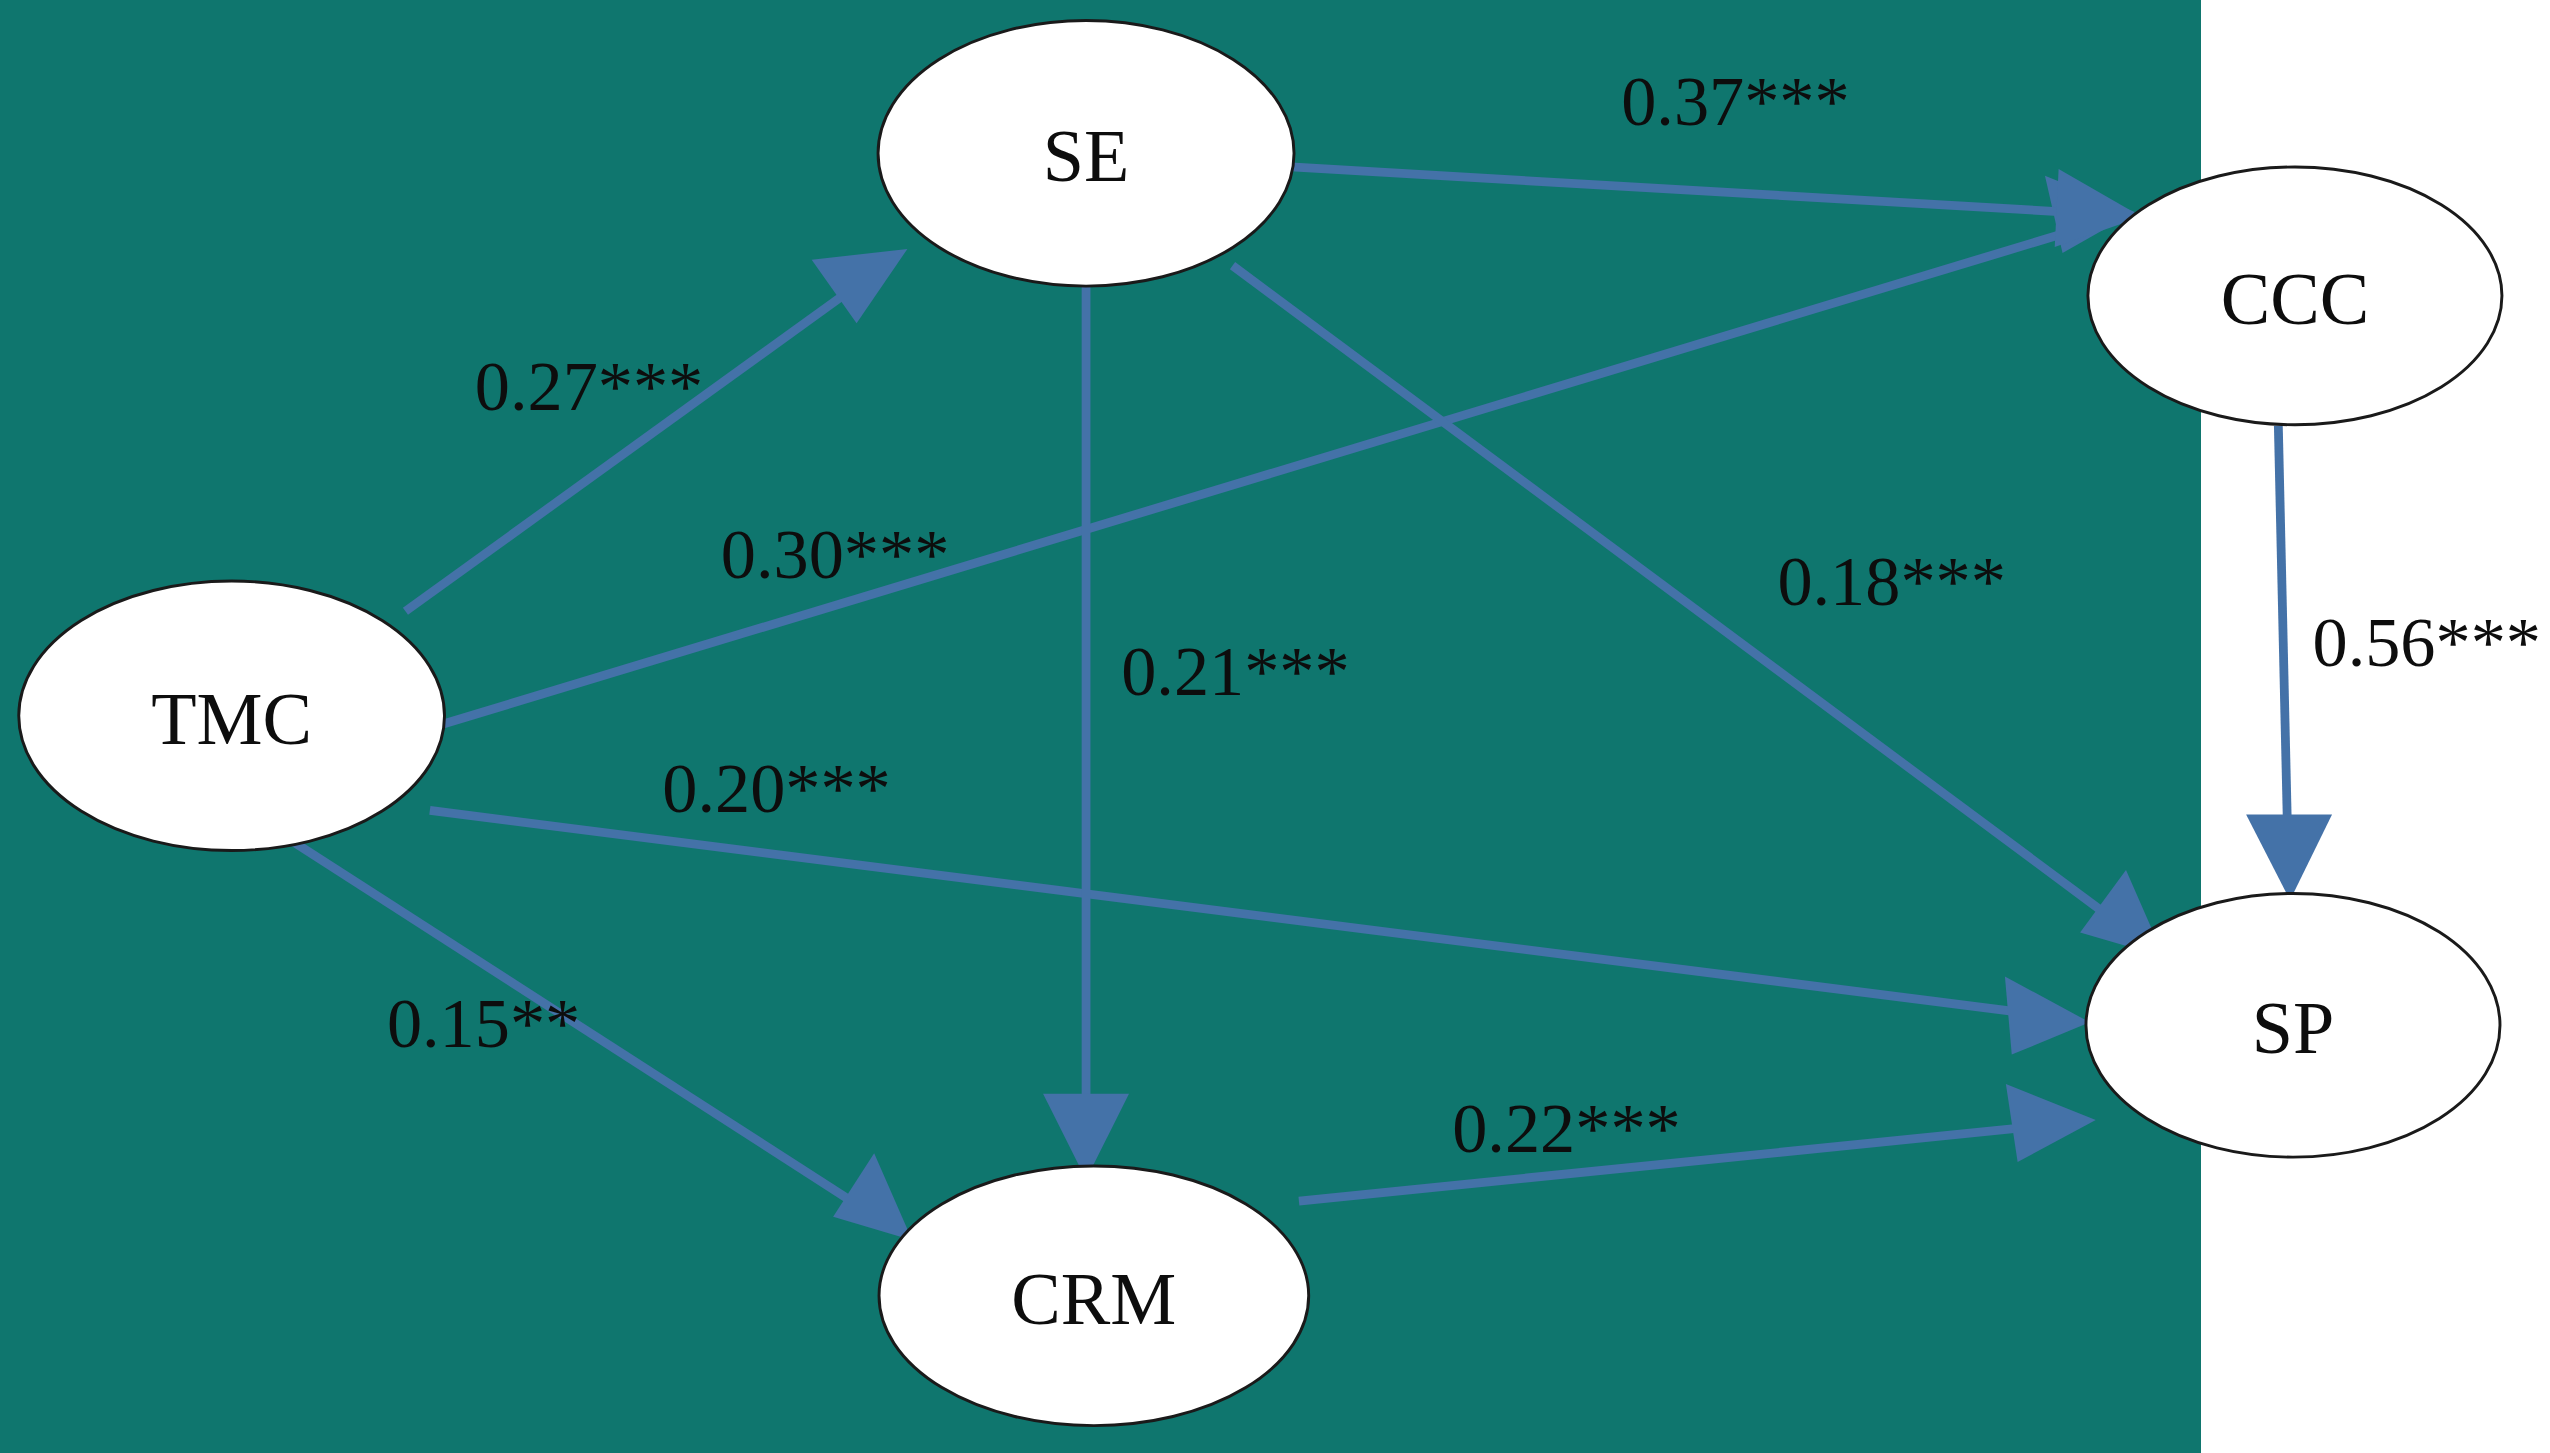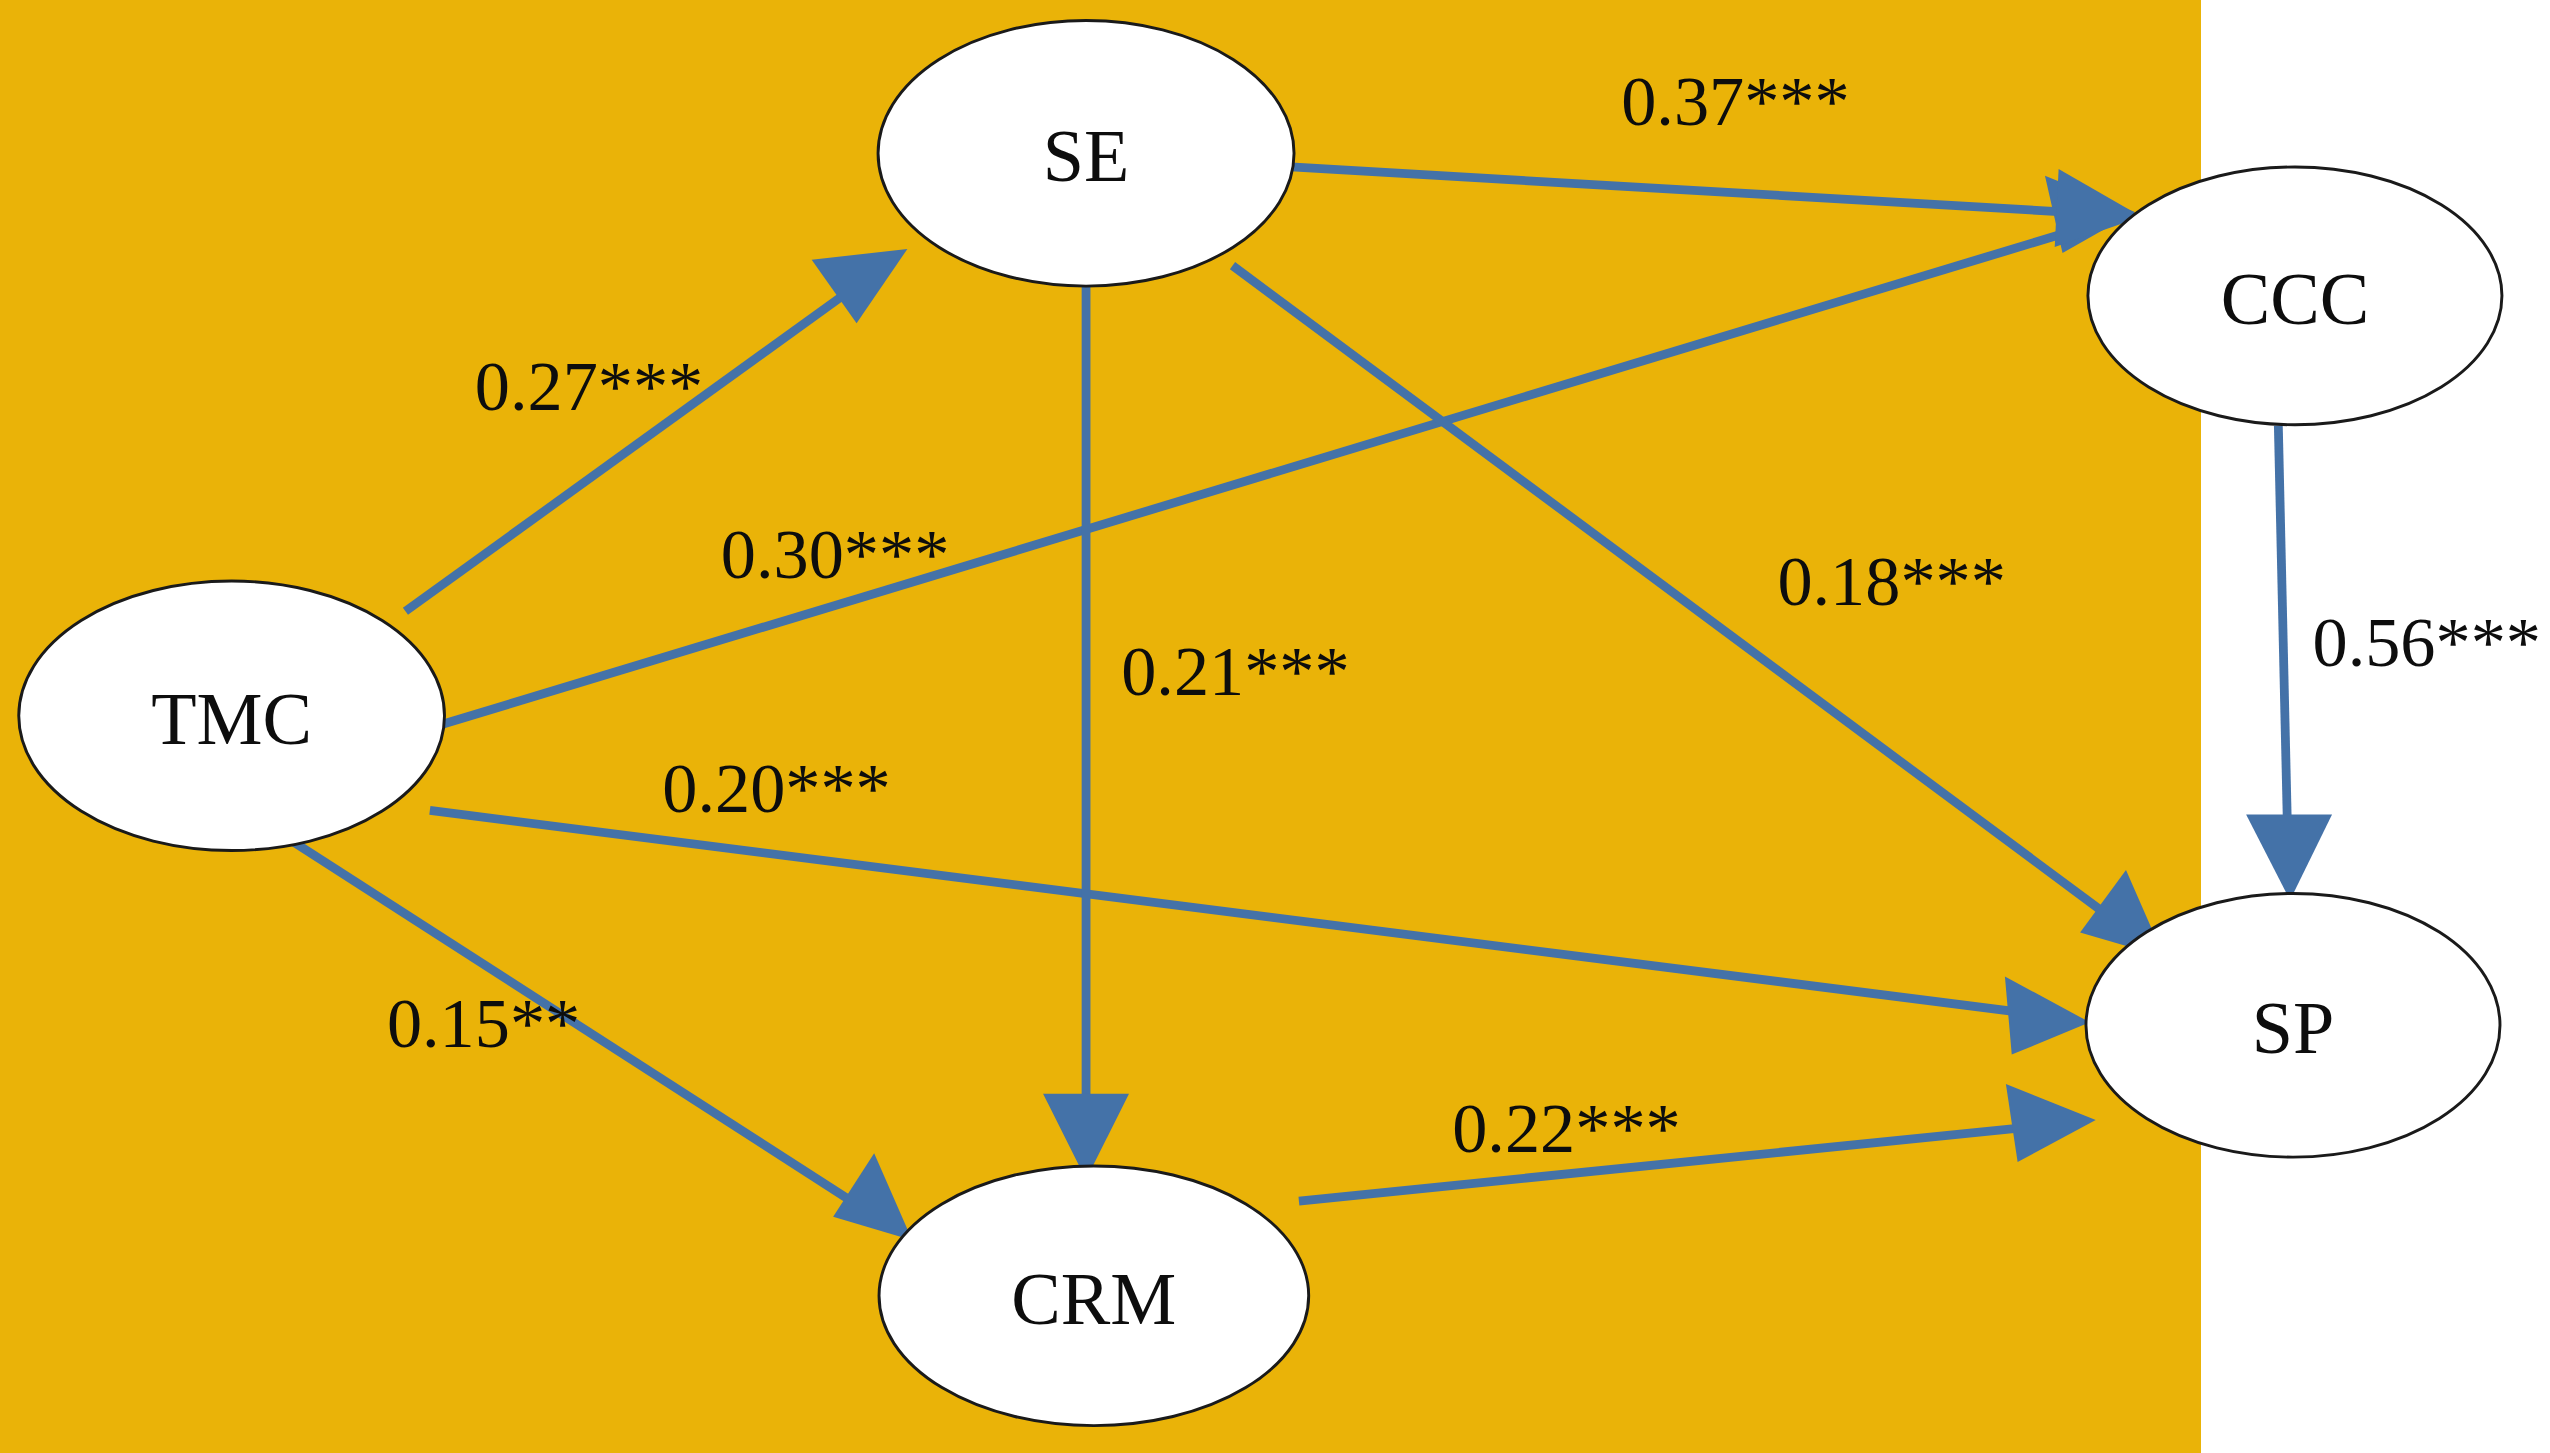--- a/index.html
+++ b/index.html
@@ -10,21 +10,21 @@
   body {
     width: 2550px;
     height: 1453px;
     overflow: hidden;
     font-family: "Liberation Serif", "DejaVu Serif", serif;
   }
   #diagram-root {
     position: relative;
     width: 2201px;
     height: 1453px;
-    background: #eab308;
+    background: #0f766e;
   }
   svg#sem-canvas {
     position: absolute;
     top: 0;
     left: 0;
     width: 2550px;
     height: 1453px;
     display: block;
   }
   .node-ellipse {

